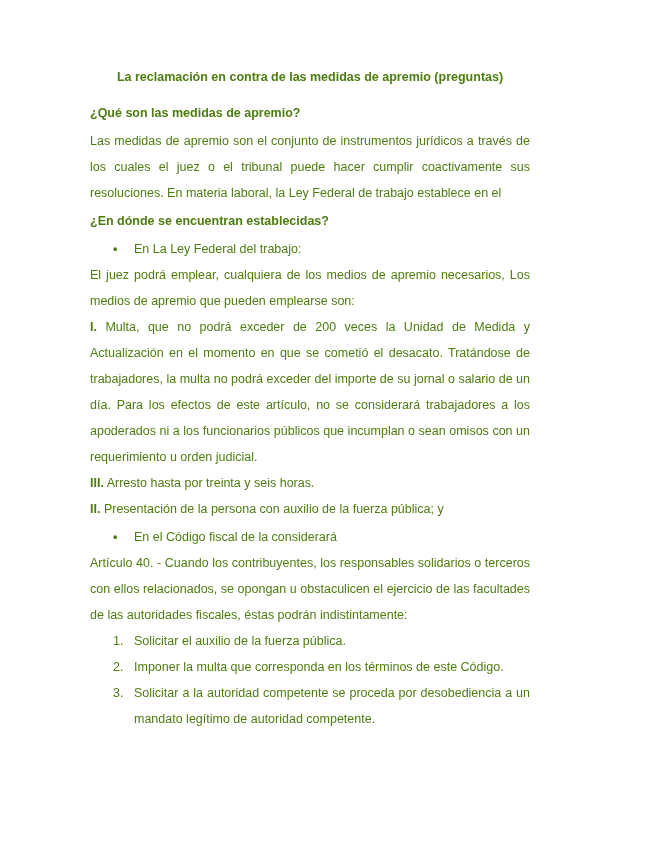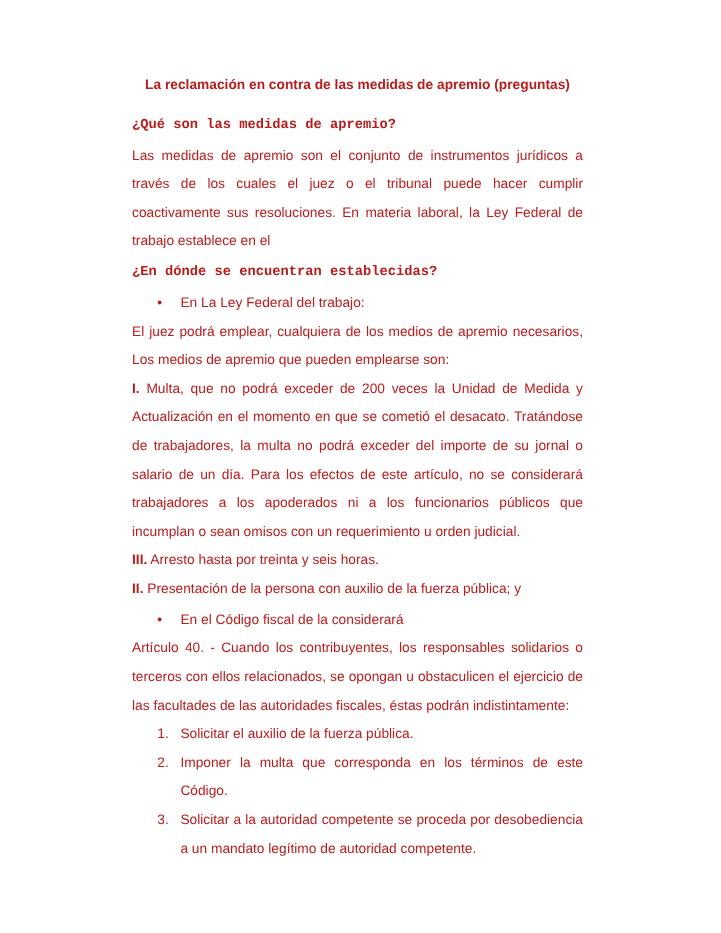--- a/index.html
+++ b/index.html
@@ -6,36 +6,35 @@
     margin: 0;
     padding: 0;
     background: #ffffff;
   }
   .page {
     position: relative;
     width: 620px;
     height: 848px;
     box-sizing: border-box;
     background: #ffffff;
-    padding: 64px 90px 40px 120px;
+    padding: 64px 90px 40px 90px;
     font-family: "Liberation Sans", "DejaVu Sans", sans-serif;
     font-size: 12.5px;
     line-height: 26px;
-    color: #b91c1c;
+    color: #4d7c0f;
     overflow: hidden;
   }
   .doc-title {
     font-weight: bold;
     text-align: center;
     margin: 0 0 10px 0;
   }
   .heading {
     font-weight: bold;
     margin: 2px 0 2px 0;
-    font-family: Liberation Mono, monospace;
   }
   .para {
     margin: 0;
     text-align: justify;
   }
   .para .lead {
     font-weight: bold;
   }
   .mt-line {
     margin-top: 26px;

